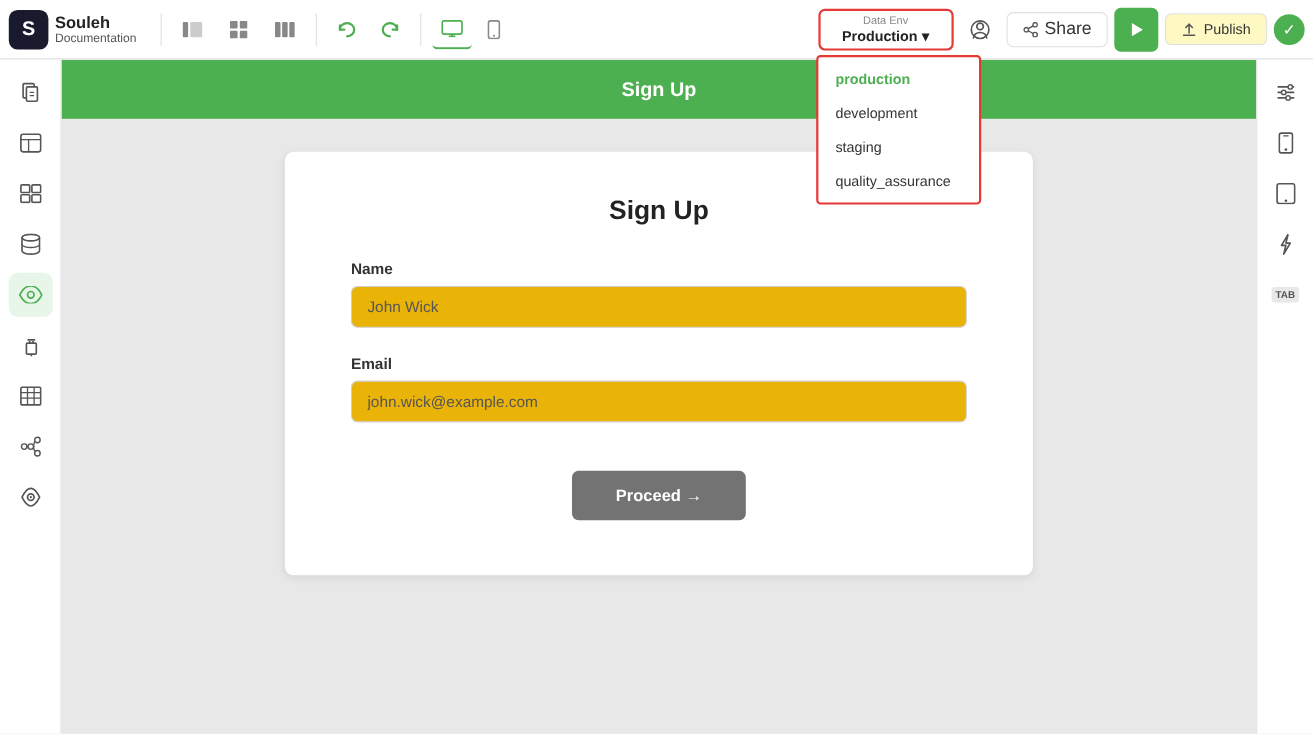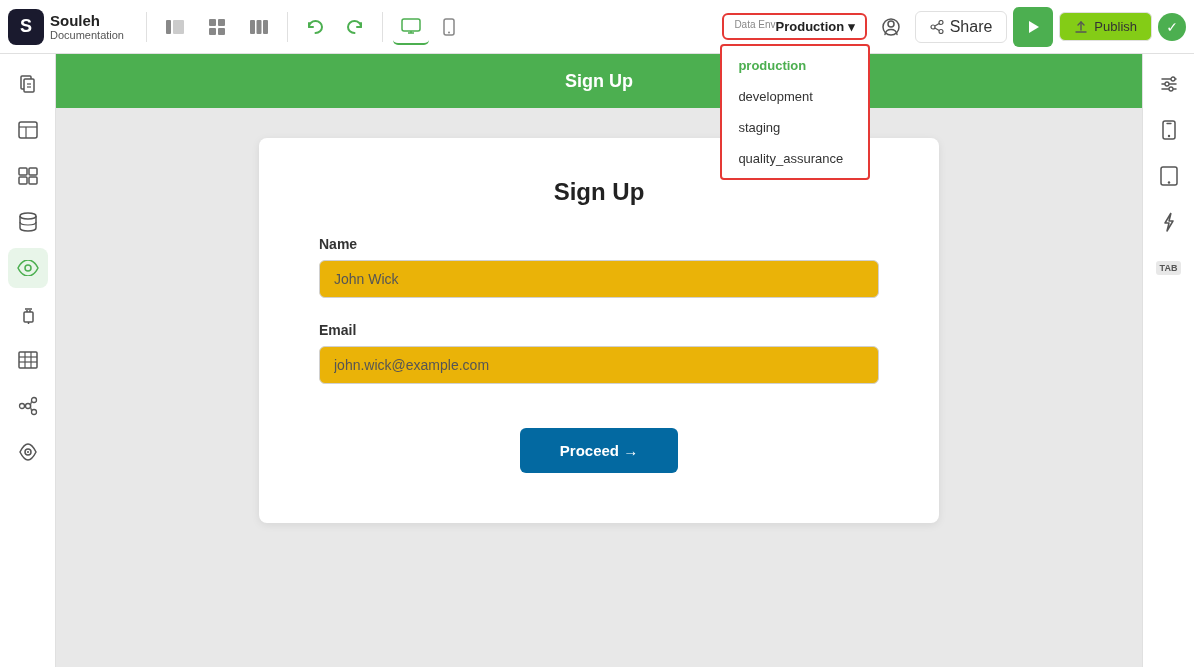--- a/index.html
+++ b/index.html
@@ -38,24 +38,24 @@
       display: flex; align-items: center; justify-content: center;
       border-radius: 6px; color: #555; font-size: 16px;
     }
     .topbar-spacer { flex: 1; }
 
     
     .data-env-wrapper {
       position: relative;
     }
     .data-env-btn {
-      display: flex; 
+      display: flex; flex-direction: column;
       border: 2px solid #e53935;
       border-radius: 6px;
-      padding: 4px 10px;
+      padding: 4px 20px;
       background: #fff;
       cursor: pointer;
       min-width: 110px;
     }
     .data-env-label { font-size: 10px; color: #888; }
     .data-env-value { font-size: 13px; font-weight: 600; color: #222; display: flex; align-items: center; gap: 4px; }
     .data-env-dropdown {
       position: absolute;
       top: calc(100% + 4px);
       left: -2px;
@@ -89,21 +89,21 @@
       background: #4CAF50;
       border: none;
       border-radius: 6px;
       display: flex; align-items: center; justify-content: center;
       cursor: pointer; color: white; font-size: 18px;
     }
     
     .publish-btn {
       display: flex; align-items: center; gap: 6px;
       padding: 6px 14px;
-      background: #84cc16;
+      background: #fef9c3;
       border: 1px solid #e0e0e0;
       border-radius: 6px;
       cursor: pointer;
       font-size: 13px; color: #333;
     }
     .check-circle {
       width: 28px; height: 28px;
       background: #4CAF50;
       border-radius: 50%;
       display: flex; align-items: center; justify-content: center;
@@ -194,21 +194,21 @@
       font-size: 14px;
       color: #555;
       outline: none;
       background: #eab308;
     }
     .proceed-btn {
       display: flex;
       align-items: center;
       justify-content: center;
       gap: 8px;
-      background: #0369a1;
+      background: #737373;
       color: white;
       border: none;
       border-radius: 6px;
       padding: 14px 40px;
       font-size: 15px;
       font-weight: 600;
       cursor: pointer;
       margin: 20px auto 0;
     }
 

